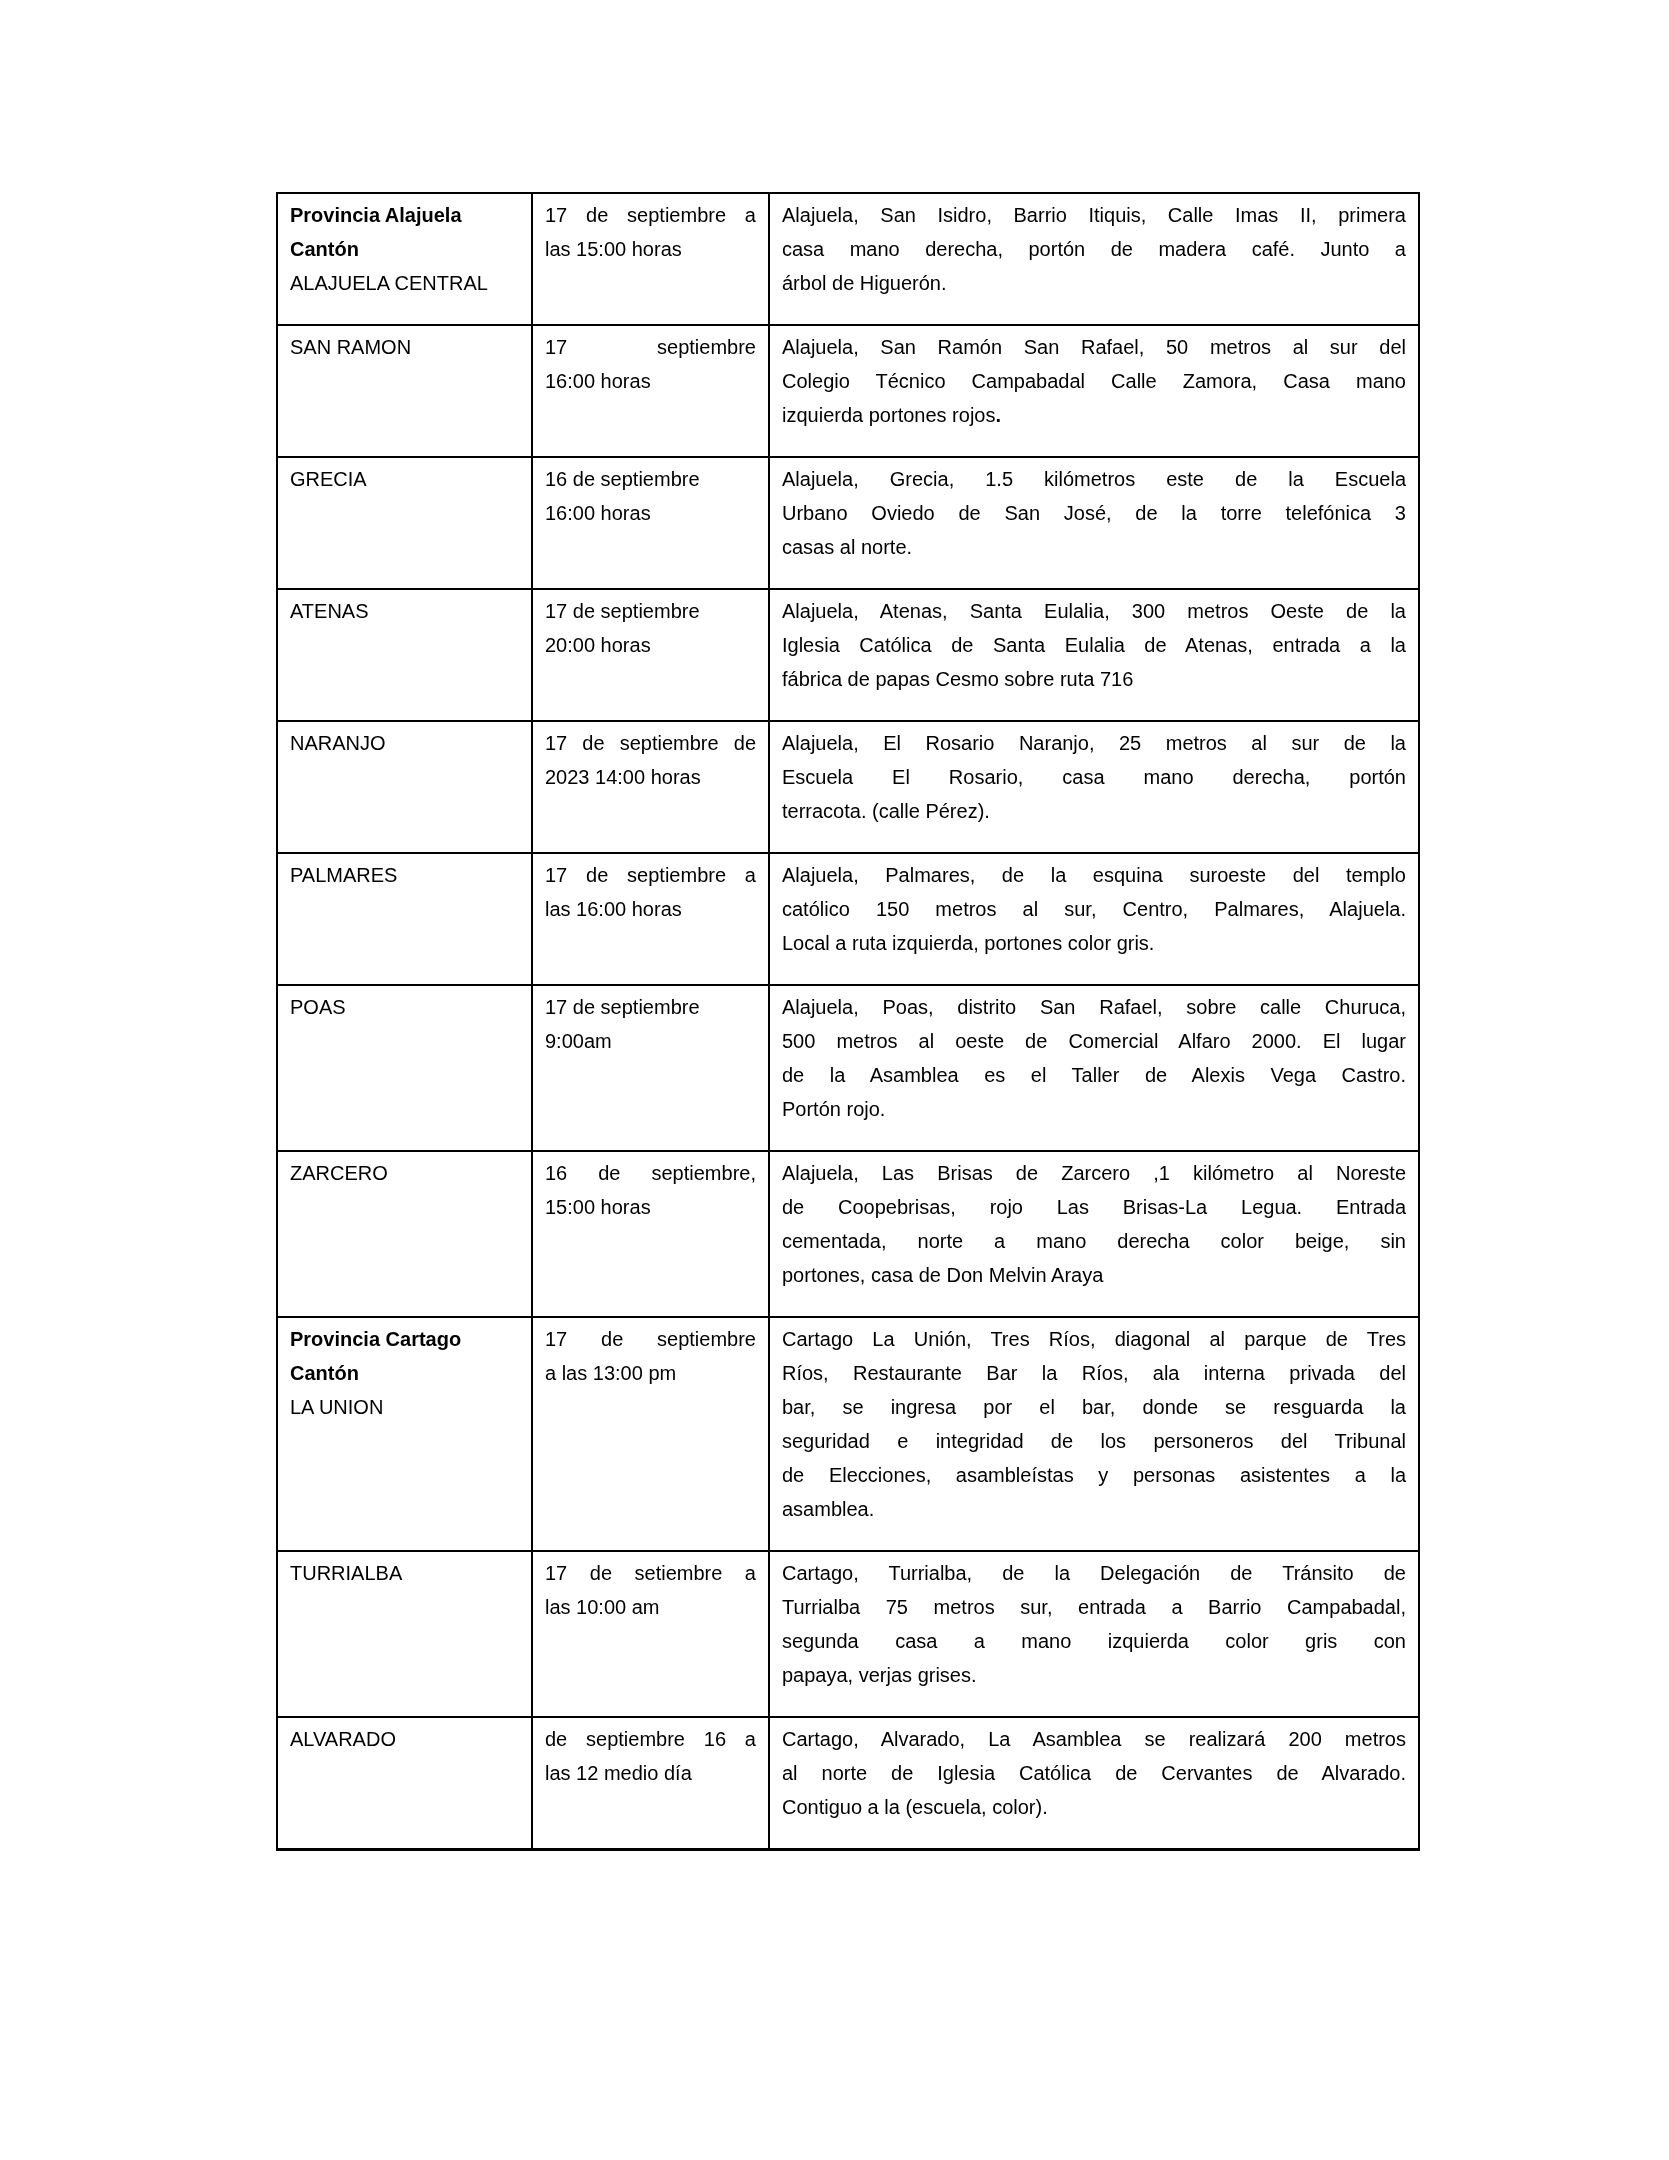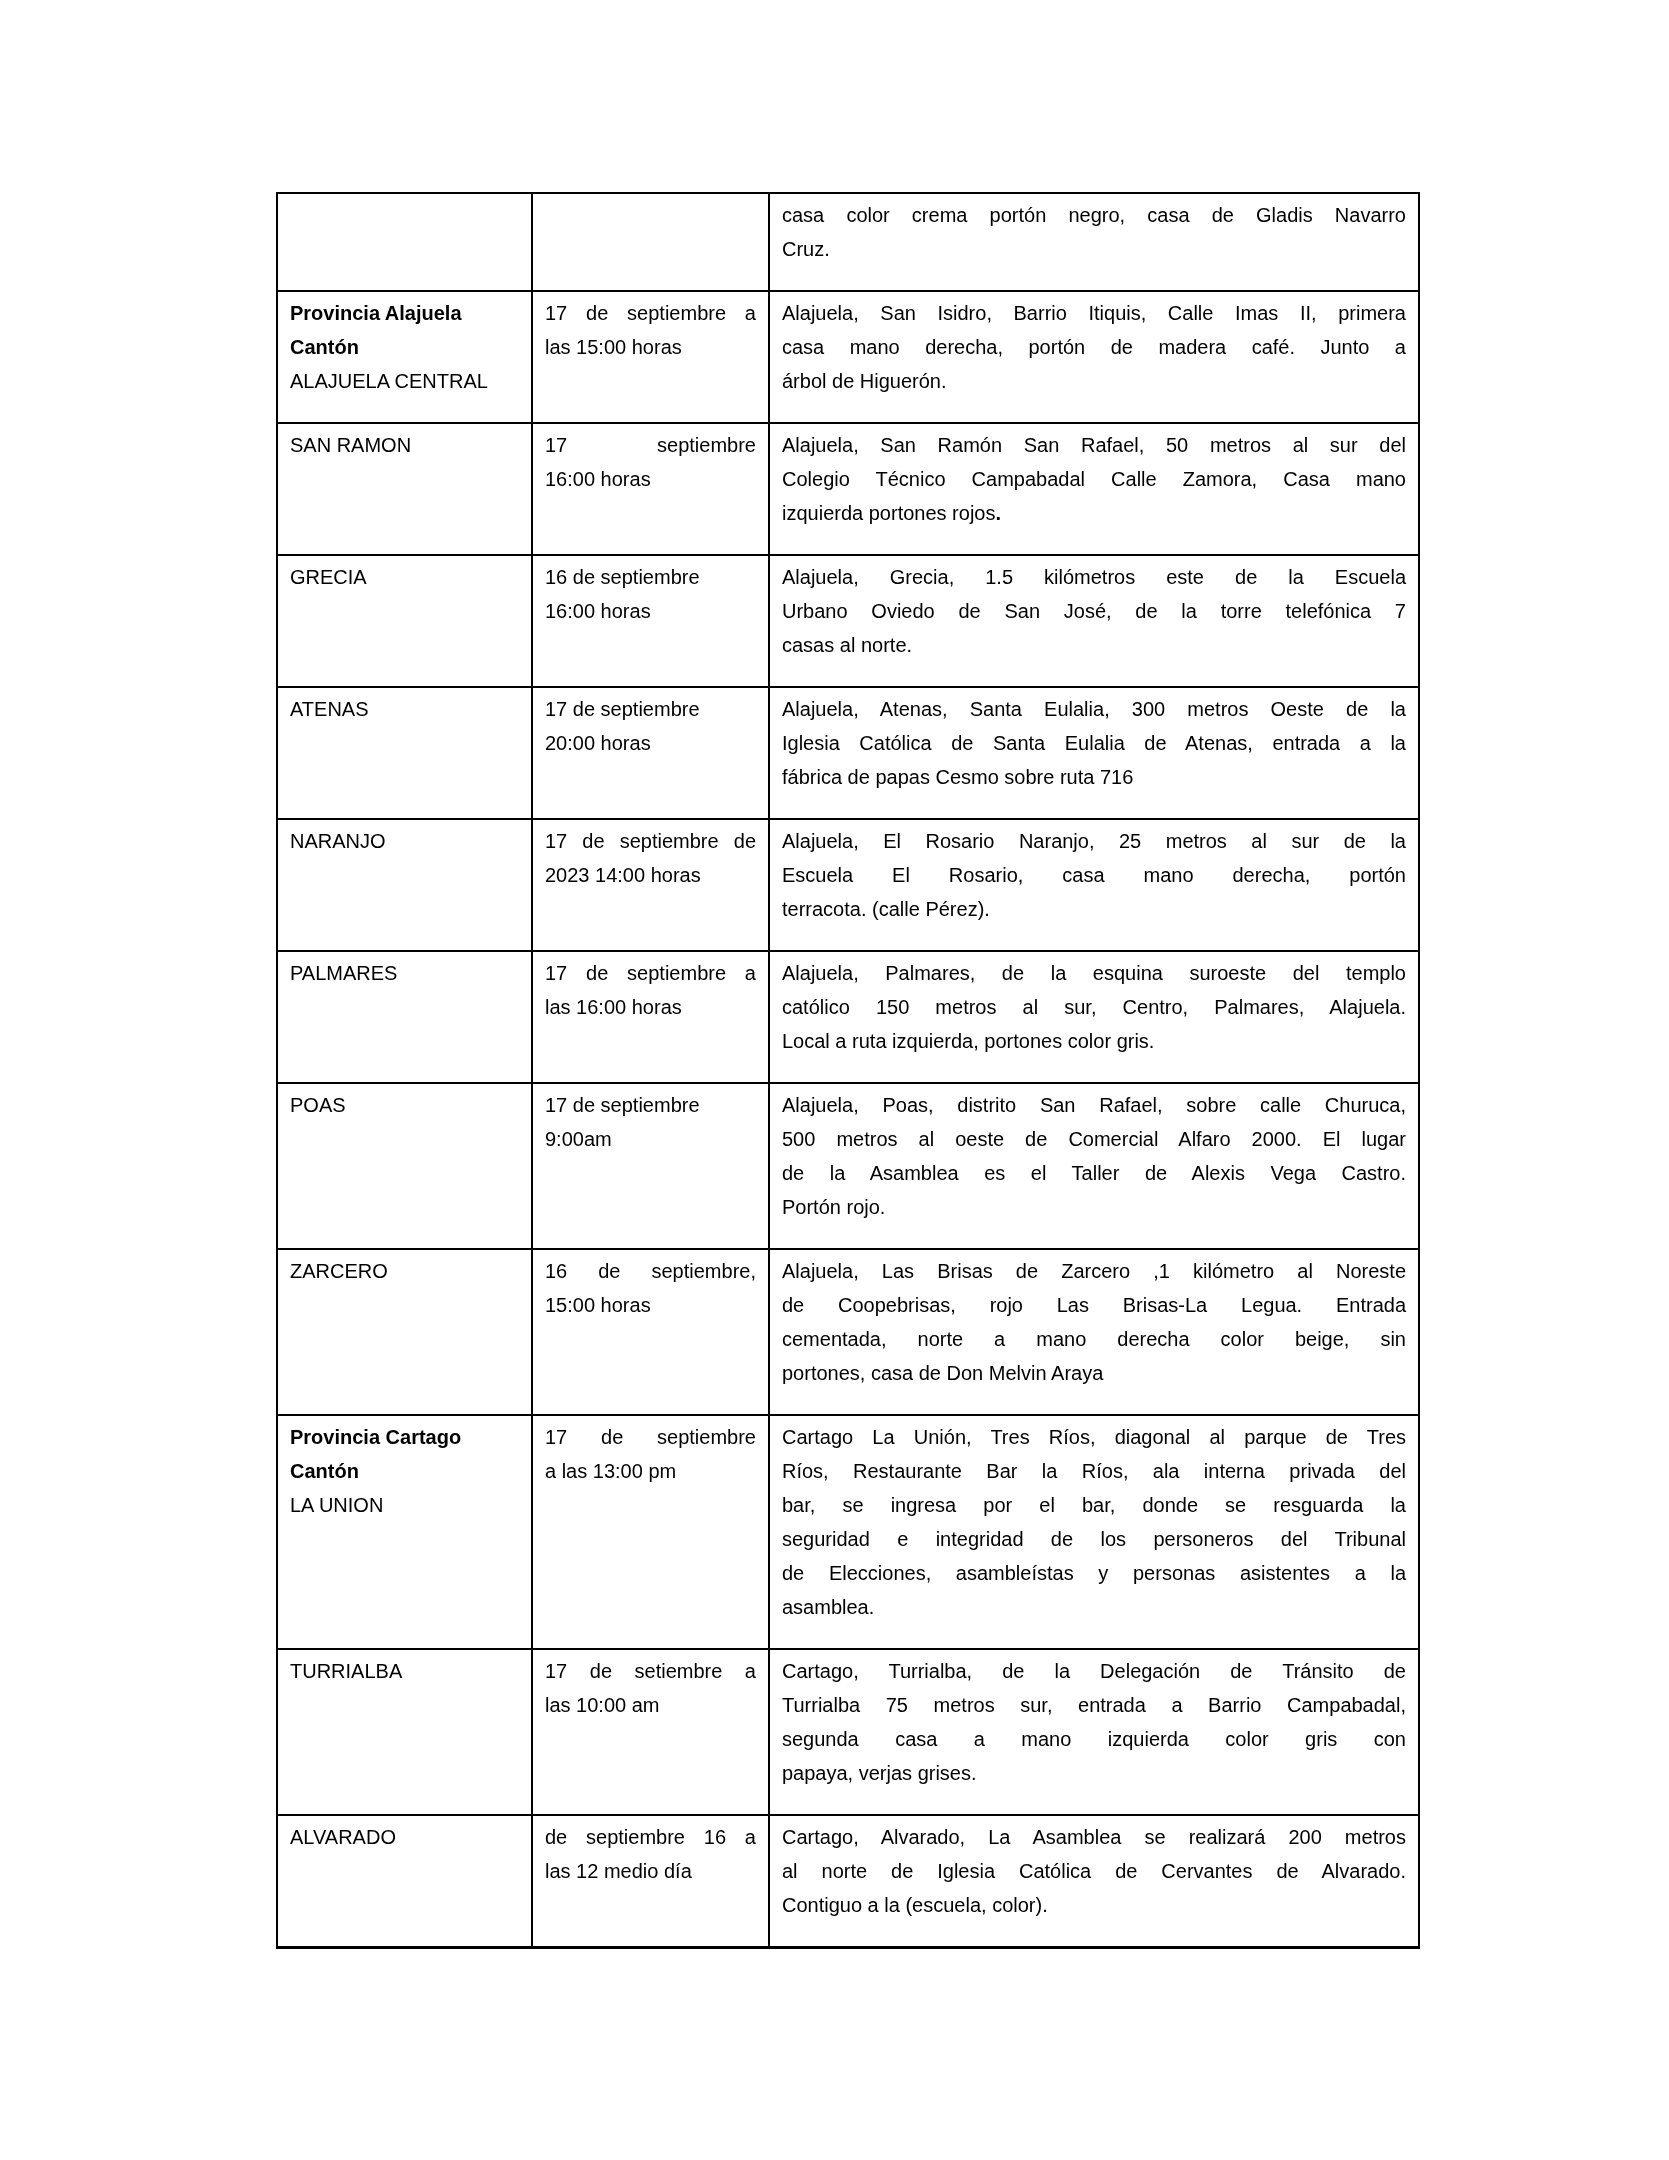--- a/index.html
+++ b/index.html
@@ -42,28 +42,20 @@
 
 <div class="page">
   <table class="doc-table">
     <colgroup>
       <col class="c-canton">
       <col class="c-fecha">
       <col class="c-lugar">
     </colgroup>
     <tbody>
         <tr>
-          <td class="cell cell-canton"></td>
-          <td class="cell cell-fecha"></td>
-          <td class="cell cell-lugar">
-            <div class="line just"><span>casa color crema portón negro, casa de Gladis Navarro</span></div>
-            <div class="line"><span>Cruz.</span></div>
-          </td>
-        </tr>
-        <tr>
           <td class="cell cell-canton">
             <div class="line"><span class="b">Provincia Alajuela</span></div>
             <div class="line"><span class="b">Cantón</span></div>
             <div class="line"><span>ALAJUELA CENTRAL</span></div>
           </td>
           <td class="cell cell-fecha">
             <div class="line just"><span>17 de septiembre a</span></div>
             <div class="line"><span>las 15:00 horas</span></div>
           </td>
           <td class="cell cell-lugar">
@@ -89,21 +81,21 @@
         <tr>
           <td class="cell cell-canton">
             <div class="line"><span>GRECIA</span></div>
           </td>
           <td class="cell cell-fecha">
             <div class="line"><span>16 de septiembre</span></div>
             <div class="line"><span>16:00 horas</span></div>
           </td>
           <td class="cell cell-lugar">
             <div class="line just"><span>Alajuela, Grecia, 1.5 kilómetros este de la Escuela</span></div>
-            <div class="line just"><span>Urbano Oviedo de San José, de la torre telefónica 7</span></div>
+            <div class="line just"><span>Urbano Oviedo de San José, de la torre telefónica 3</span></div>
             <div class="line"><span>casas al norte.</span></div>
           </td>
         </tr>
         <tr>
           <td class="cell cell-canton">
             <div class="line"><span>ATENAS</span></div>
           </td>
           <td class="cell cell-fecha">
             <div class="line"><span>17 de septiembre</span></div>
             <div class="line"><span>20:00 horas</span></div>

